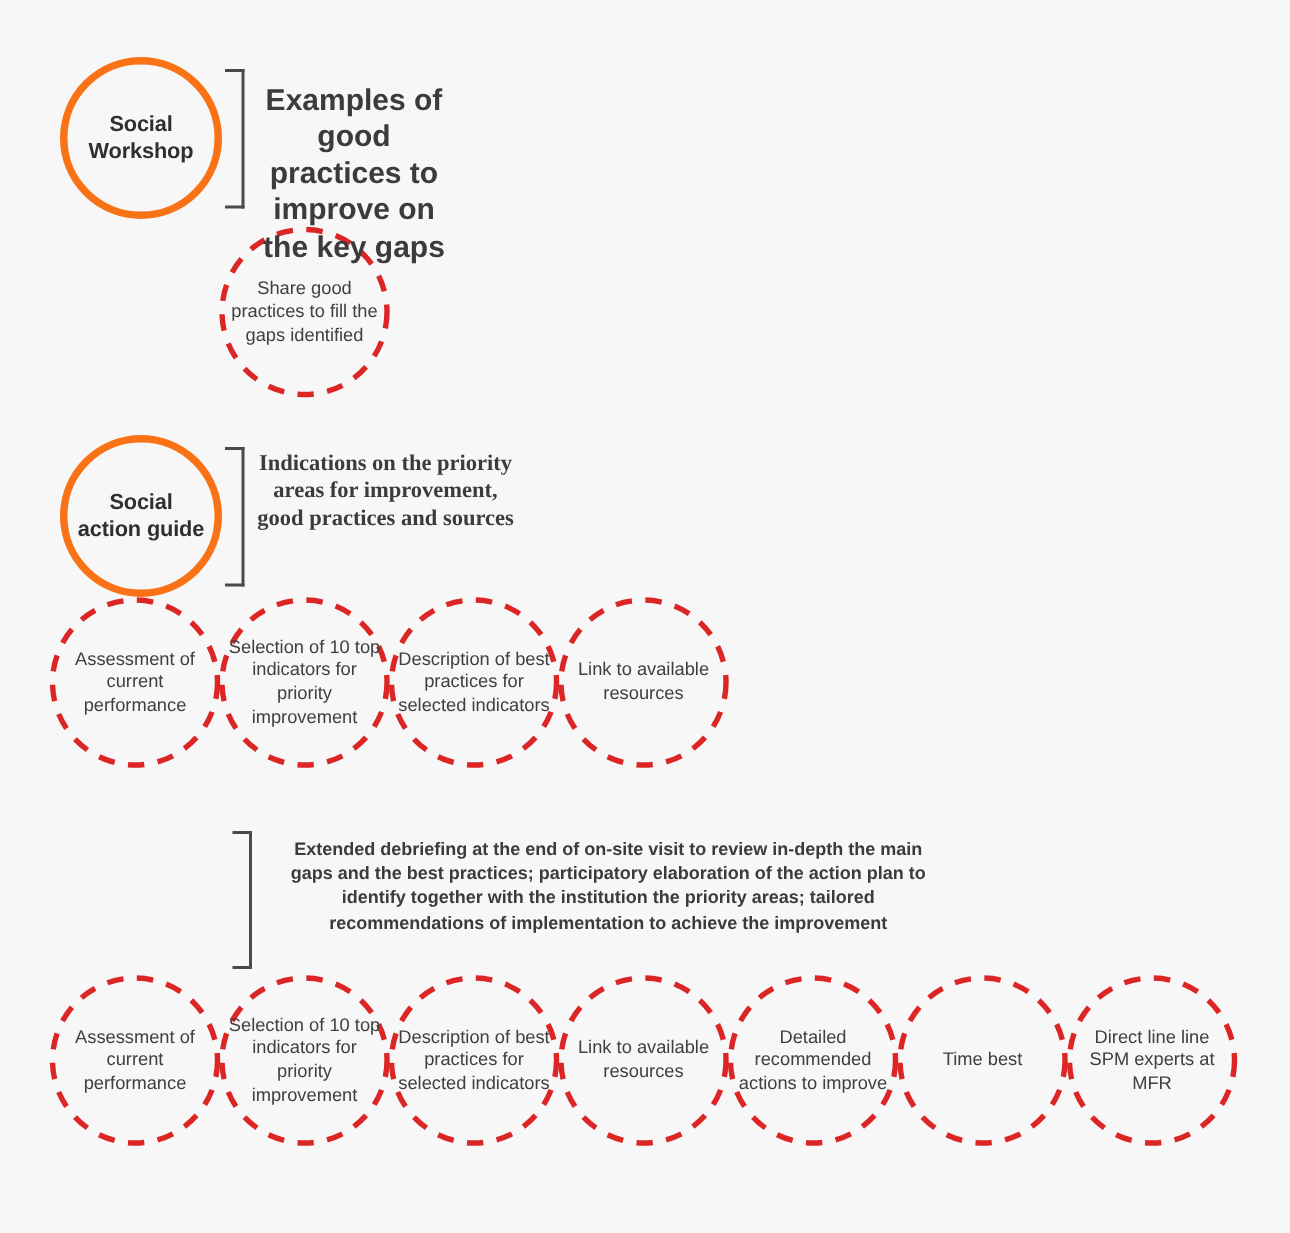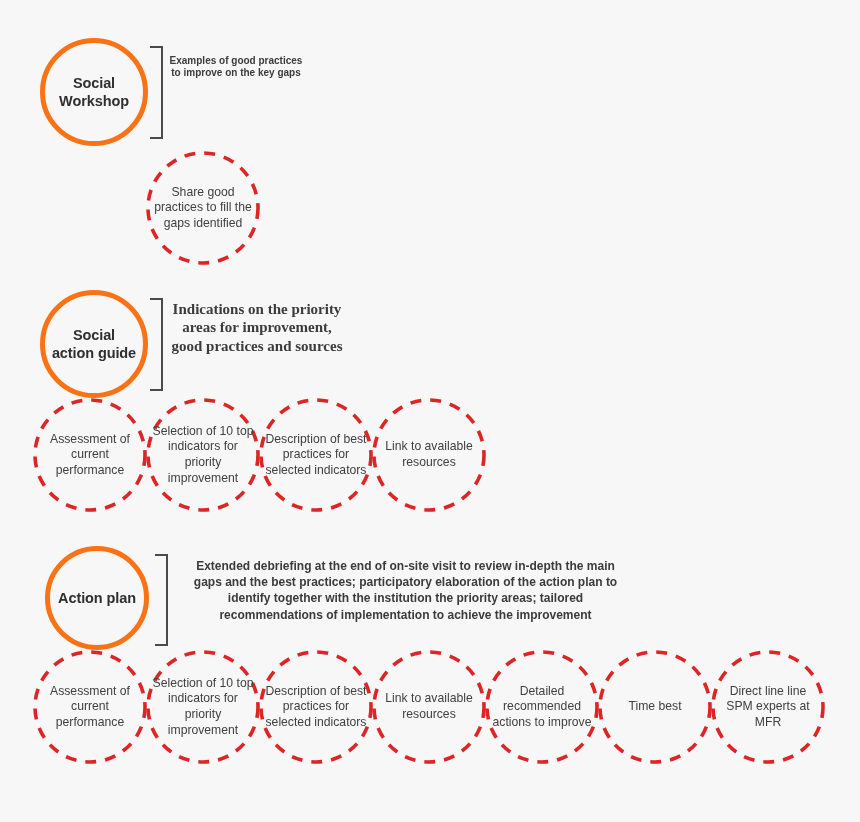--- a/index.html
+++ b/index.html
@@ -94,21 +94,21 @@
 <body>
 
 <div id="canvas">
 
   <div class="stage-circle" style="left:40px; top:38px; width:108px; height:108px;">
     <span class="stage-label">Social Workshop</span>
   </div>
 
   <div class="bracket" style="left:150px; top:46px; width:13px; height:93px;"></div>
 
-  <div class="stage-desc" style="left:168px; top:55px; width:136px; font-size:10px;">Examples of good practices to improve on the key gaps</div>
+  <div class="stage-desc" style="left:168px; top:55px; width:136px; font-size:20px;">Examples of good practices to improve on the key gaps</div>
 
 
   <div class="step-circle" style="left:145px; top:150px;">
     <svg class="dash-ring" viewBox="0 0 116 116">
       <circle cx="58" cy="58" r="55" fill="none" stroke="#dc2626" stroke-width="3.6" stroke-dasharray="11 9" stroke-linecap="butt"></circle>
     </svg>
     <span class="step-label">Share good practices to fill the gaps identified</span>
   </div>
 
   <div class="stage-circle" style="left:40px; top:290px; width:108px; height:108px;">
@@ -140,23 +140,20 @@
     <span class="step-label">Description of best practices for selected indicators</span>
   </div>
 
   <div class="step-circle" style="left:371px; top:397px;">
     <svg class="dash-ring" viewBox="0 0 116 116">
       <circle cx="58" cy="58" r="55" fill="none" stroke="#dc2626" stroke-width="3.6" stroke-dasharray="11 9" stroke-linecap="butt"></circle>
     </svg>
     <span class="step-label">Link to available resources</span>
   </div>
 
-  <div class="stage-circle" style="left:45px; top:546px; width:104px; height:104px;">
-    <span class="stage-label">Action plan</span>
-  </div>
 
   <div class="bracket" style="left:155px; top:554px; width:13px; height:92px;"></div>
 
   <div class="stage-desc" style="left:188px; top:558px; width:435px; font-size:12px; line-height:1.35;">Extended debriefing at the end of on-site visit to review in-depth the main gaps and the best practices; participatory elaboration of the action plan to identify together with the institution the priority areas; tailored recommendations of implementation to achieve the improvement</div>
 
   <div class="step-circle" style="left:32px; top:649px;">
     <svg class="dash-ring" viewBox="0 0 116 116">
       <circle cx="58" cy="58" r="55" fill="none" stroke="#dc2626" stroke-width="3.6" stroke-dasharray="11 9" stroke-linecap="butt"></circle>
     </svg>
     <span class="step-label">Assessment of current performance</span>

